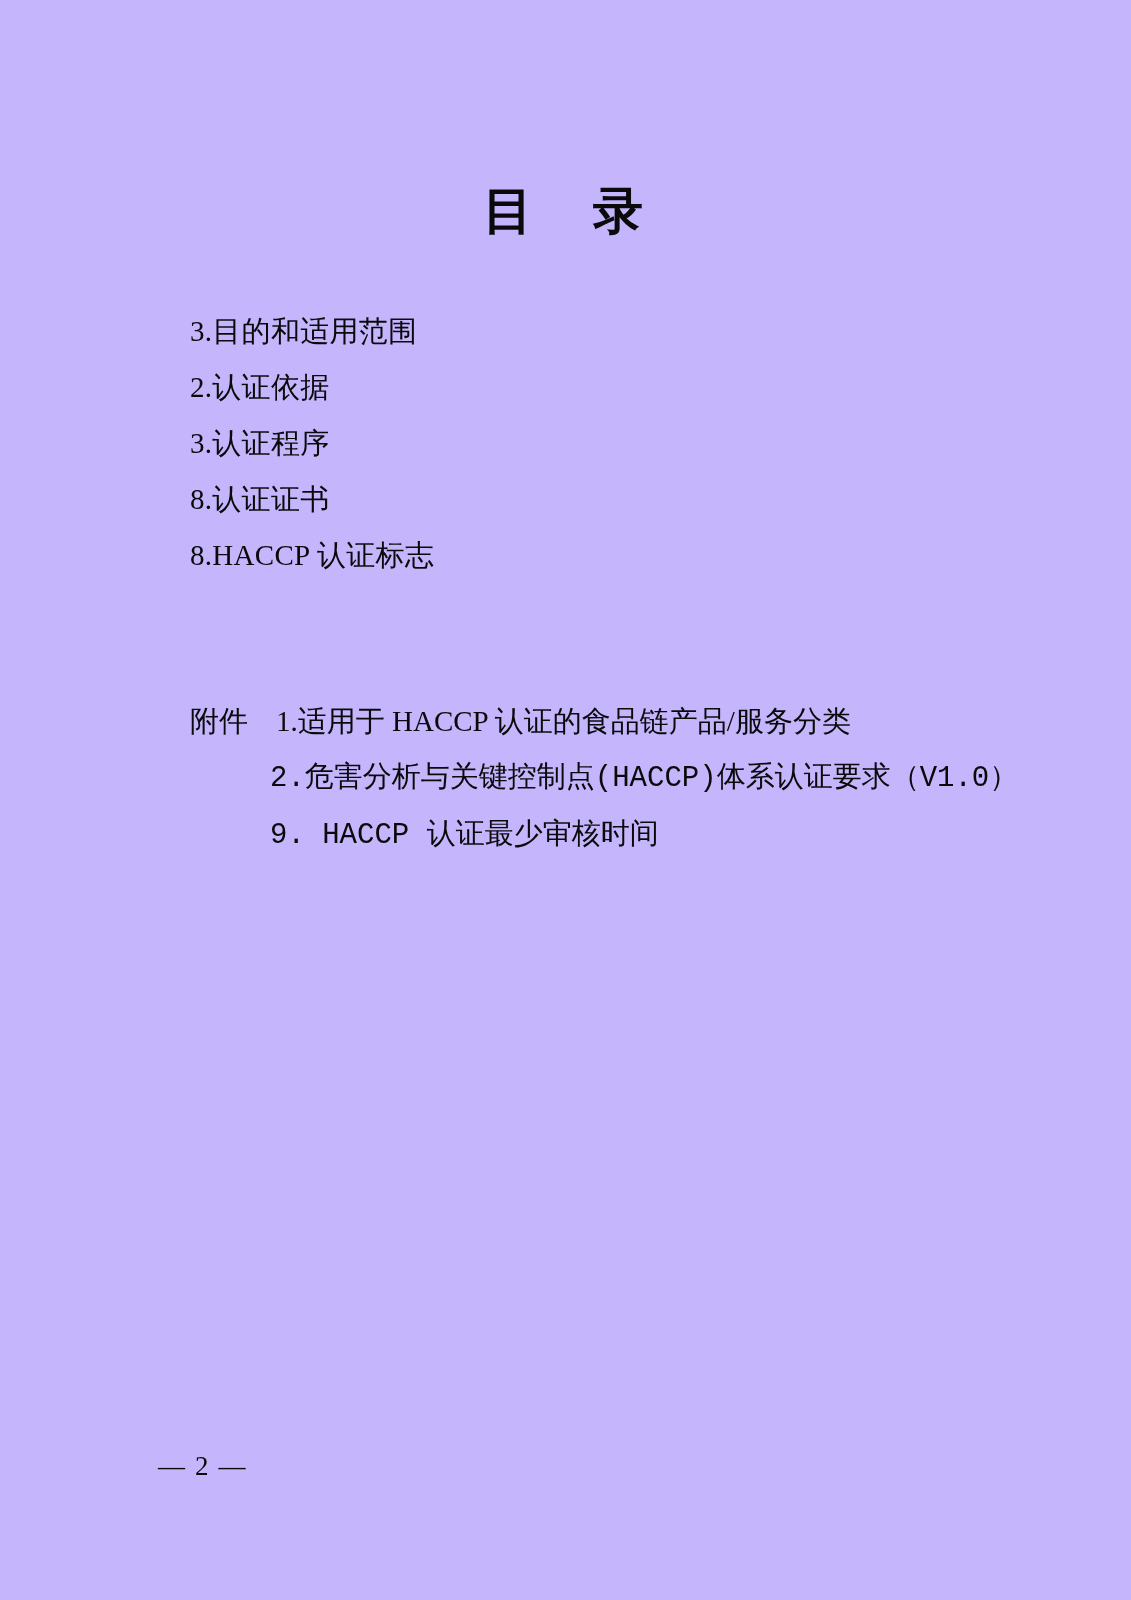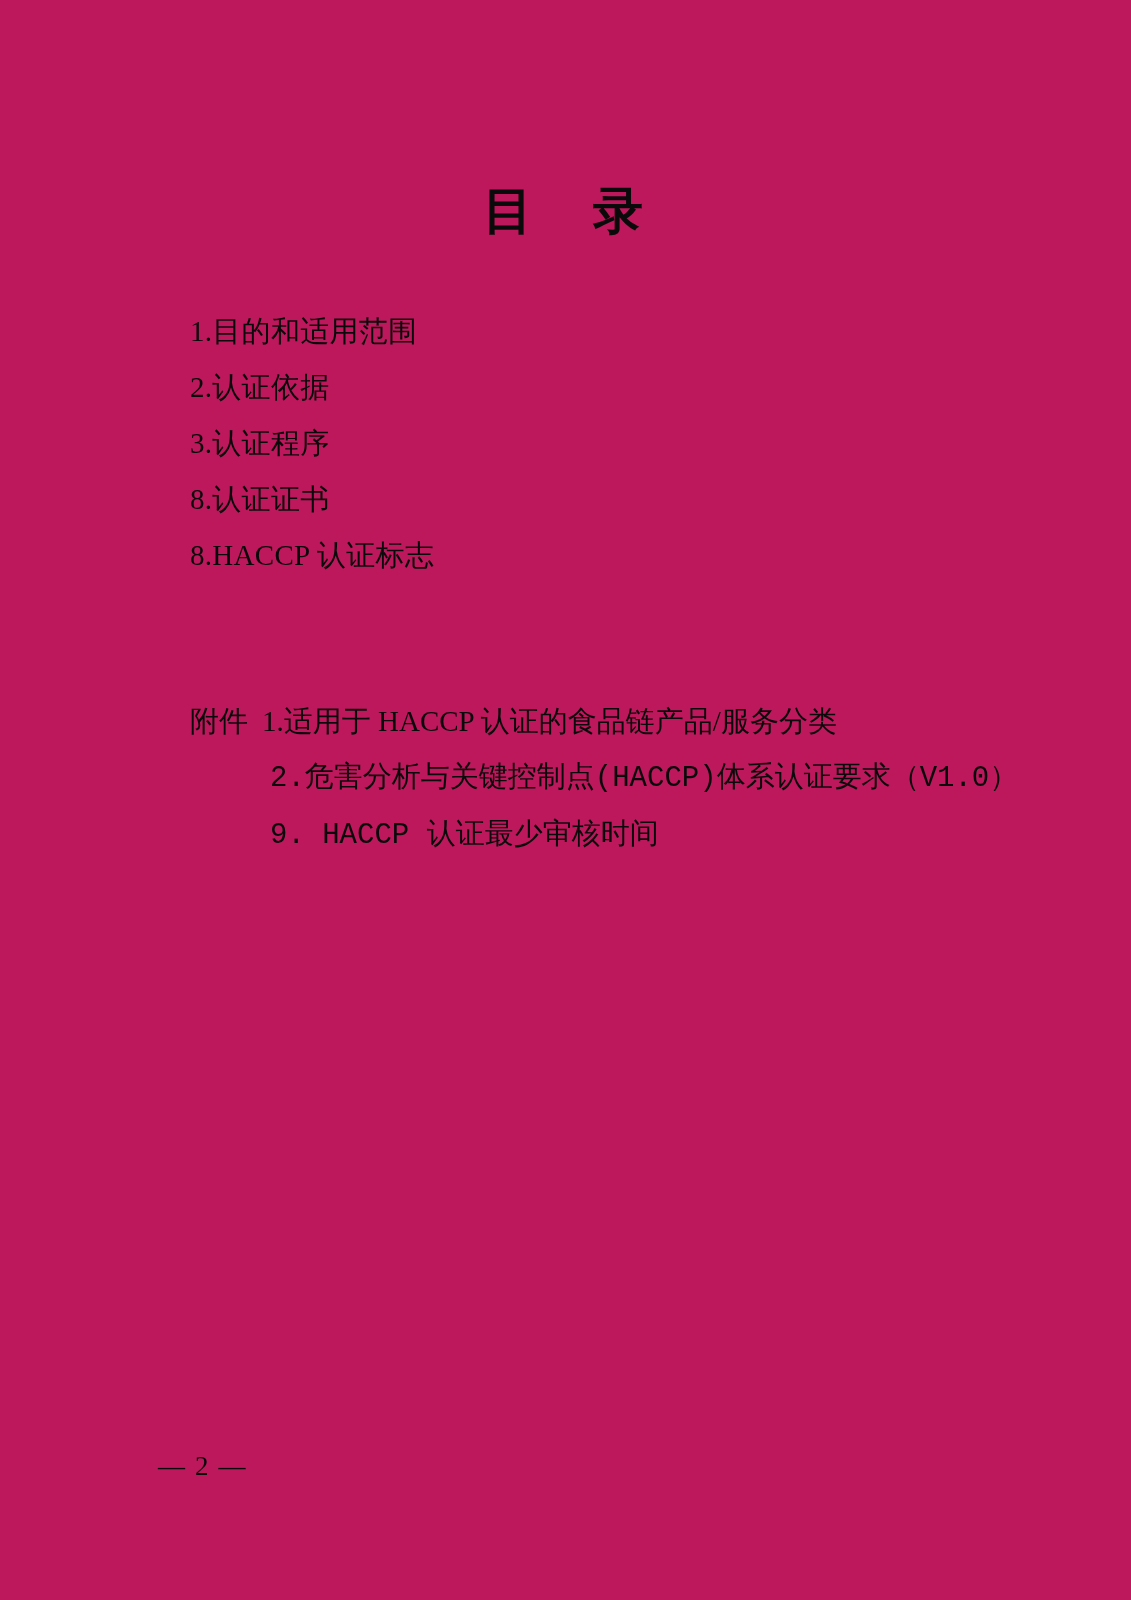--- a/index.html
+++ b/index.html
@@ -11,21 +11,21 @@
     width: 1131px;
     height: 1600px;
     position: relative;
     font-family: "Liberation Serif", "DejaVu Serif", serif;
     color: #0a0a0a;
     overflow: hidden;
   }
   .page {
     position: absolute;
     inset: 0;
-    background: #be185d;
+    background: #c4b5fd;
   }
   .doc-title {
     position: absolute;
     top: 178px;
     left: 0;
     width: 100%;
     text-align: center;
     font-size: 50px;
     font-weight: bold;
     letter-spacing: 0.10em;
@@ -56,39 +56,39 @@
   }
   .annex-row.first {
     text-indent: 0;
   }
   .annex-row.indent {
     padding-left: 80px;
     font-family: Liberation Mono, monospace;
   }
   .annex-label {
     display: inline-block;
-    margin-right: 14px;
+    margin-right: 28px;
   }
   .page-number {
     position: absolute;
     bottom: 118px;
     left: 158px;
     font-size: 27px;
     letter-spacing: 0.06em;
   }
 </style>
 </head>
 <body>
 
 <div class="page">
 
   <div class="doc-title">目　录</div>
 
   <div class="toc-list">
-    <div class="toc-item">1.目的和适用范围</div>
+    <div class="toc-item">3.目的和适用范围</div>
     <div class="toc-item">2.认证依据</div>
     <div class="toc-item">3.认证程序</div>
     <div class="toc-item">8.认证证书</div>
     <div class="toc-item">8.HACCP 认证标志</div>
   </div>
 
   <div class="annex-block">
     <div class="annex-row first">
       <span class="annex-label">附件</span><span>1.适用于 HACCP 认证的食品链产品/服务分类</span>
     </div>

